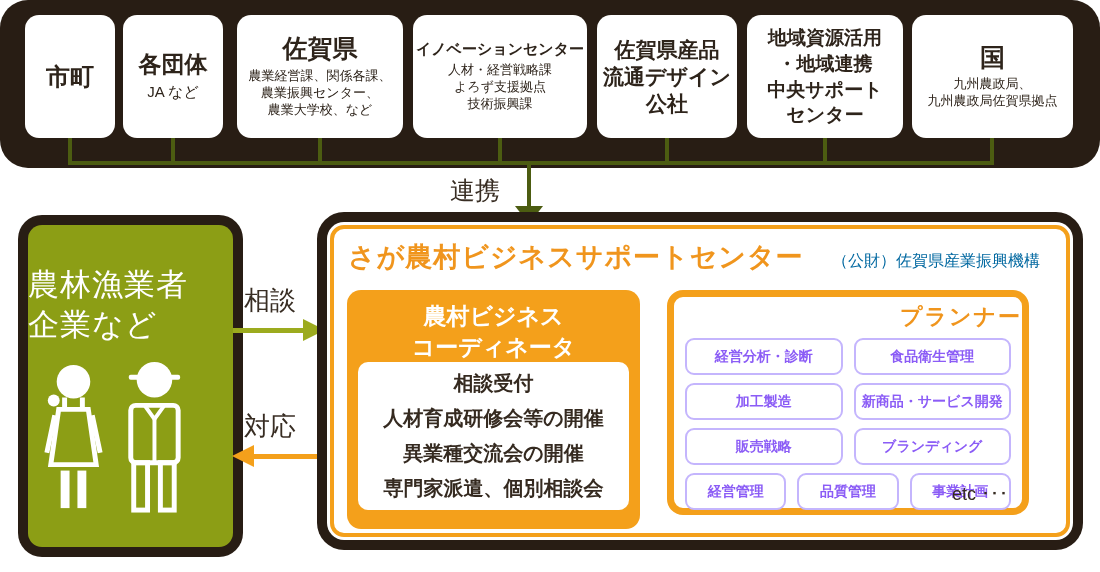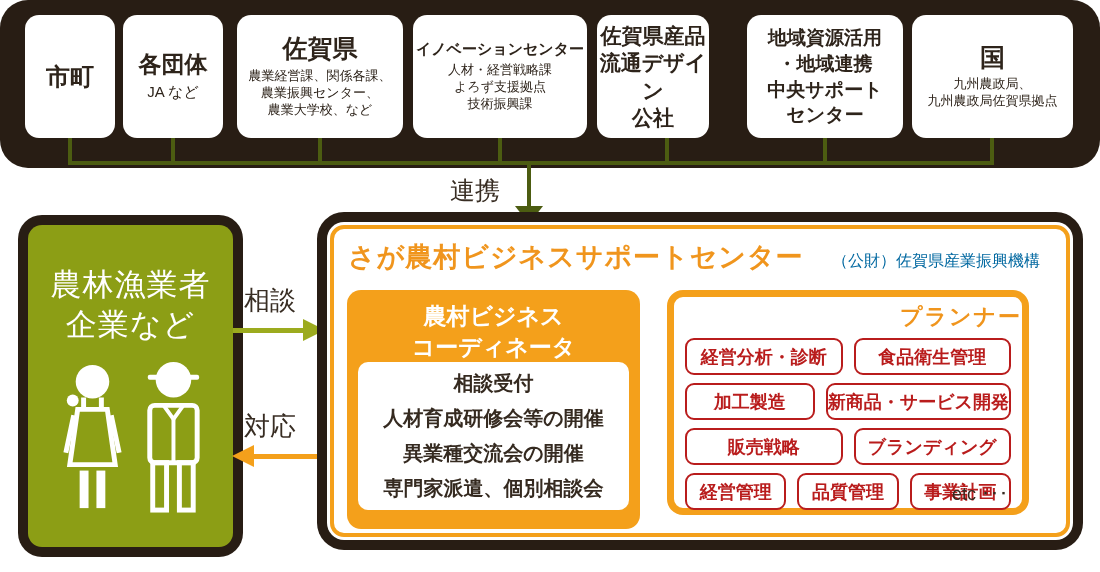--- a/index.html
+++ b/index.html
@@ -22,21 +22,21 @@
   .hline { left:68px; top:161px; width:926px; height:4px; }
   .vline { left:527px; top:161px; width:4px; height:46px; }
   .down-arrowhead { position:absolute; left:515px; top:206px; width:0; height:0;
       border-left:14px solid transparent; border-right:14px solid transparent;
       border-top:18px solid #4c5c11; }
   .renkei { position:absolute; left:450px; top:174px; font-size:25px; color:#382d23; }
 
   
   .green-box { position:absolute; left:28px; top:225px; width:205px; height:322px;
       background:#8c9e15; border-radius:14px; box-shadow:0 0 0 10px #281d14;
-      text-align:center; padding-top:40px; }
+      padding-top:40px; }
   .green-box .line { color:#fff; font-size:31px; line-height:1.3; letter-spacing:1px; }
   .people { margin-top:12px; }
 
   
   .side-label { position:absolute; font-size:26px; color:#382d23; }
   .shaft { position:absolute; height:5px; }
   .head { position:absolute; width:0; height:0; }
   .sodan-shaft { left:233px; top:328px; width:72px; background:#9cab1e; }
   .sodan-head { left:303px; top:319px; border-top:11px solid transparent;
       border-bottom:11px solid transparent; border-left:22px solid #9cab1e; }
@@ -62,23 +62,23 @@
       justify-content:space-evenly; align-items:center; }
   .coord-item { font-size:20px; font-weight:bold; color:#352a20; white-space:nowrap; }
 
   
   .planner { position:absolute; left:333px; top:61px; width:362px; height:225px;
       background:#fff; border:7px solid #f4a01b; border-radius:16px; }
   .planner-title { margin-top:5px; text-align:right; font-size:22px;
       font-weight:bold; color:#f0951d; letter-spacing:2px; }
   .pill-row { display:flex; gap:11px; margin:8px 11px 0; }
   .pill-row.first { margin-top:6px; }
-  .pill { flex:1; height:37px; background:#fff; border:2px solid #b91c1c;
+  .pill { flex:1; height:37px; background:#fff; border:2px solid #c4b5fd;
       border-radius:9px; display:flex; align-items:center; justify-content:center;
-      font-size:18px; font-weight:bold; color:#b91c1c; white-space:nowrap; }
+      font-size:14px; font-weight:bold; color:#8b5cf6; white-space:nowrap; }
   .etc { position:absolute; right:14px; bottom:3px; font-size:18px; color:#352a20; }
 </style>
 </head>
 <body>
 
 <div class="canvas">
 
   <div class="band">
 
     <div class="org-box" style="left:25px; width:90px;">
@@ -97,21 +97,21 @@
       <div class="org-sub" style="margin-top:0;">農業大学校、など</div>
     </div>
 
     <div class="org-box" style="left:413px; width:174px;">
       <div class="org-title" style="font-size:15px;">イノベーションセンター</div>
       <div class="org-sub">人材・経営戦略課</div>
       <div class="org-sub" style="margin-top:0;">よろず支援拠点</div>
       <div class="org-sub" style="margin-top:0;">技術振興課</div>
     </div>
 
-    <div class="org-box" style="left:597px; width:112px;align-items:center;">
+    <div class="org-box" style="left:597px; width:140px;align-items:center;">
       <div class="org-title" style="font-size:21px; line-height:1.3;">佐賀県産品</div>
       <div class="org-title" style="font-size:21px; line-height:1.3;">流通デザイン</div>
       <div class="org-title" style="font-size:21px; line-height:1.3;">公社</div>
     </div>
 
     <div class="org-box" style="left:747px; width:156px;">
       <div class="org-title" style="font-size:19px; line-height:1.35;">地域資源活用</div>
       <div class="org-title" style="font-size:19px; line-height:1.35;">・地域連携</div>
       <div class="org-title" style="font-size:19px; line-height:1.35;">中央サポート</div>
       <div class="org-title" style="font-size:19px; line-height:1.35;">センター</div>

